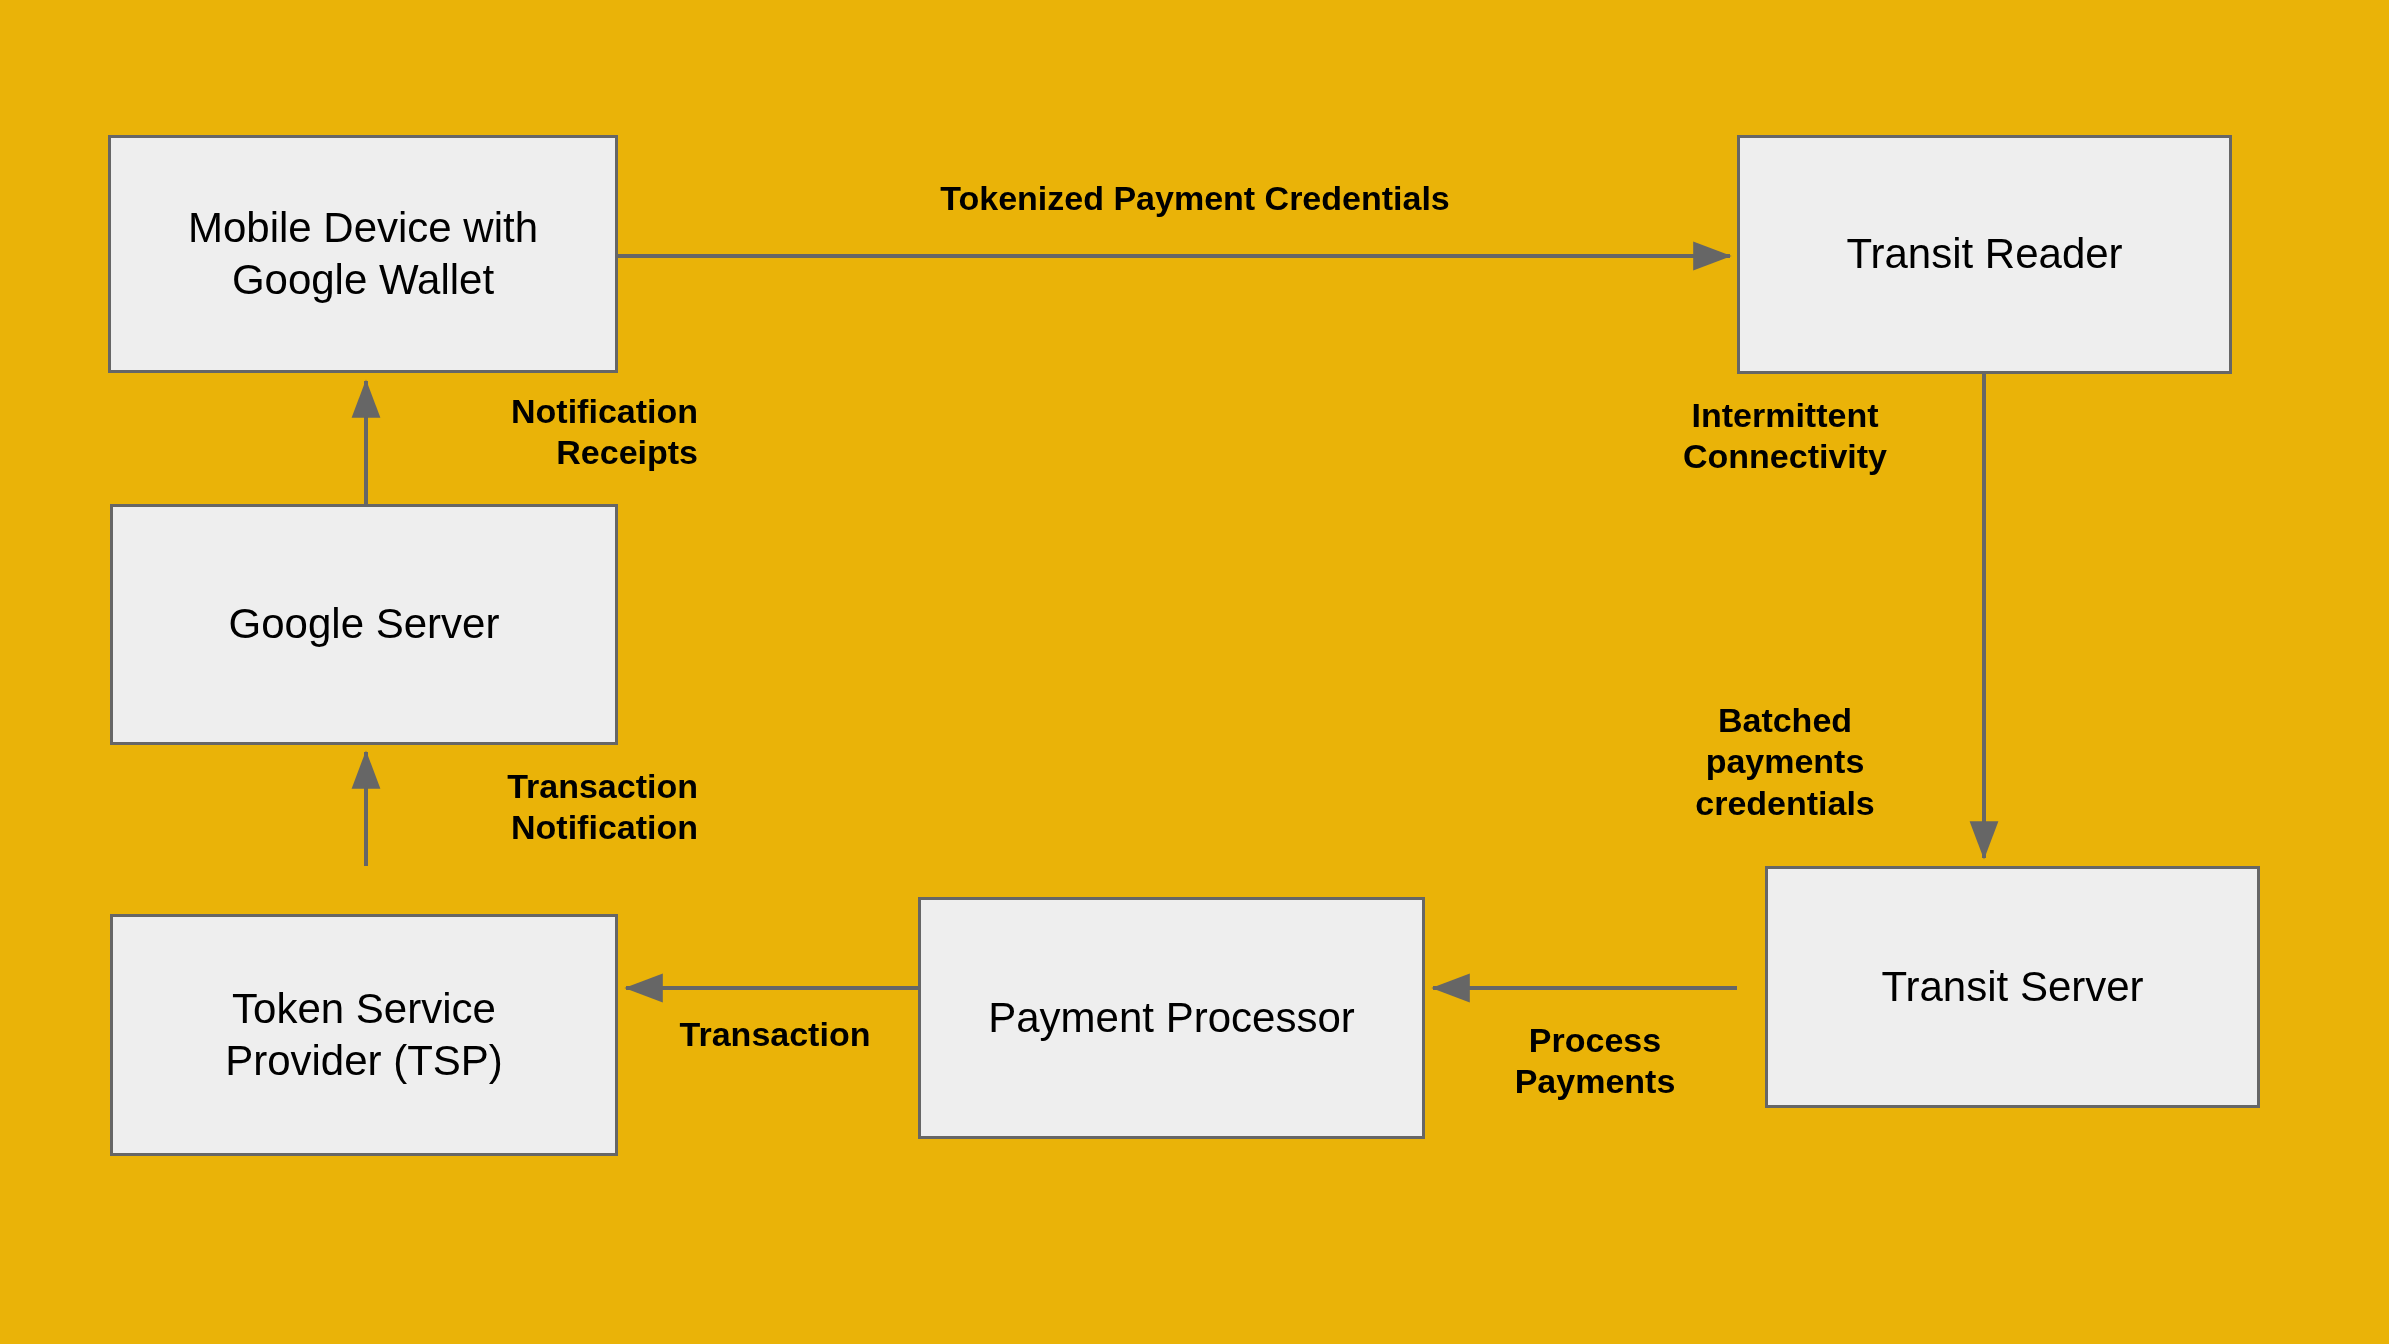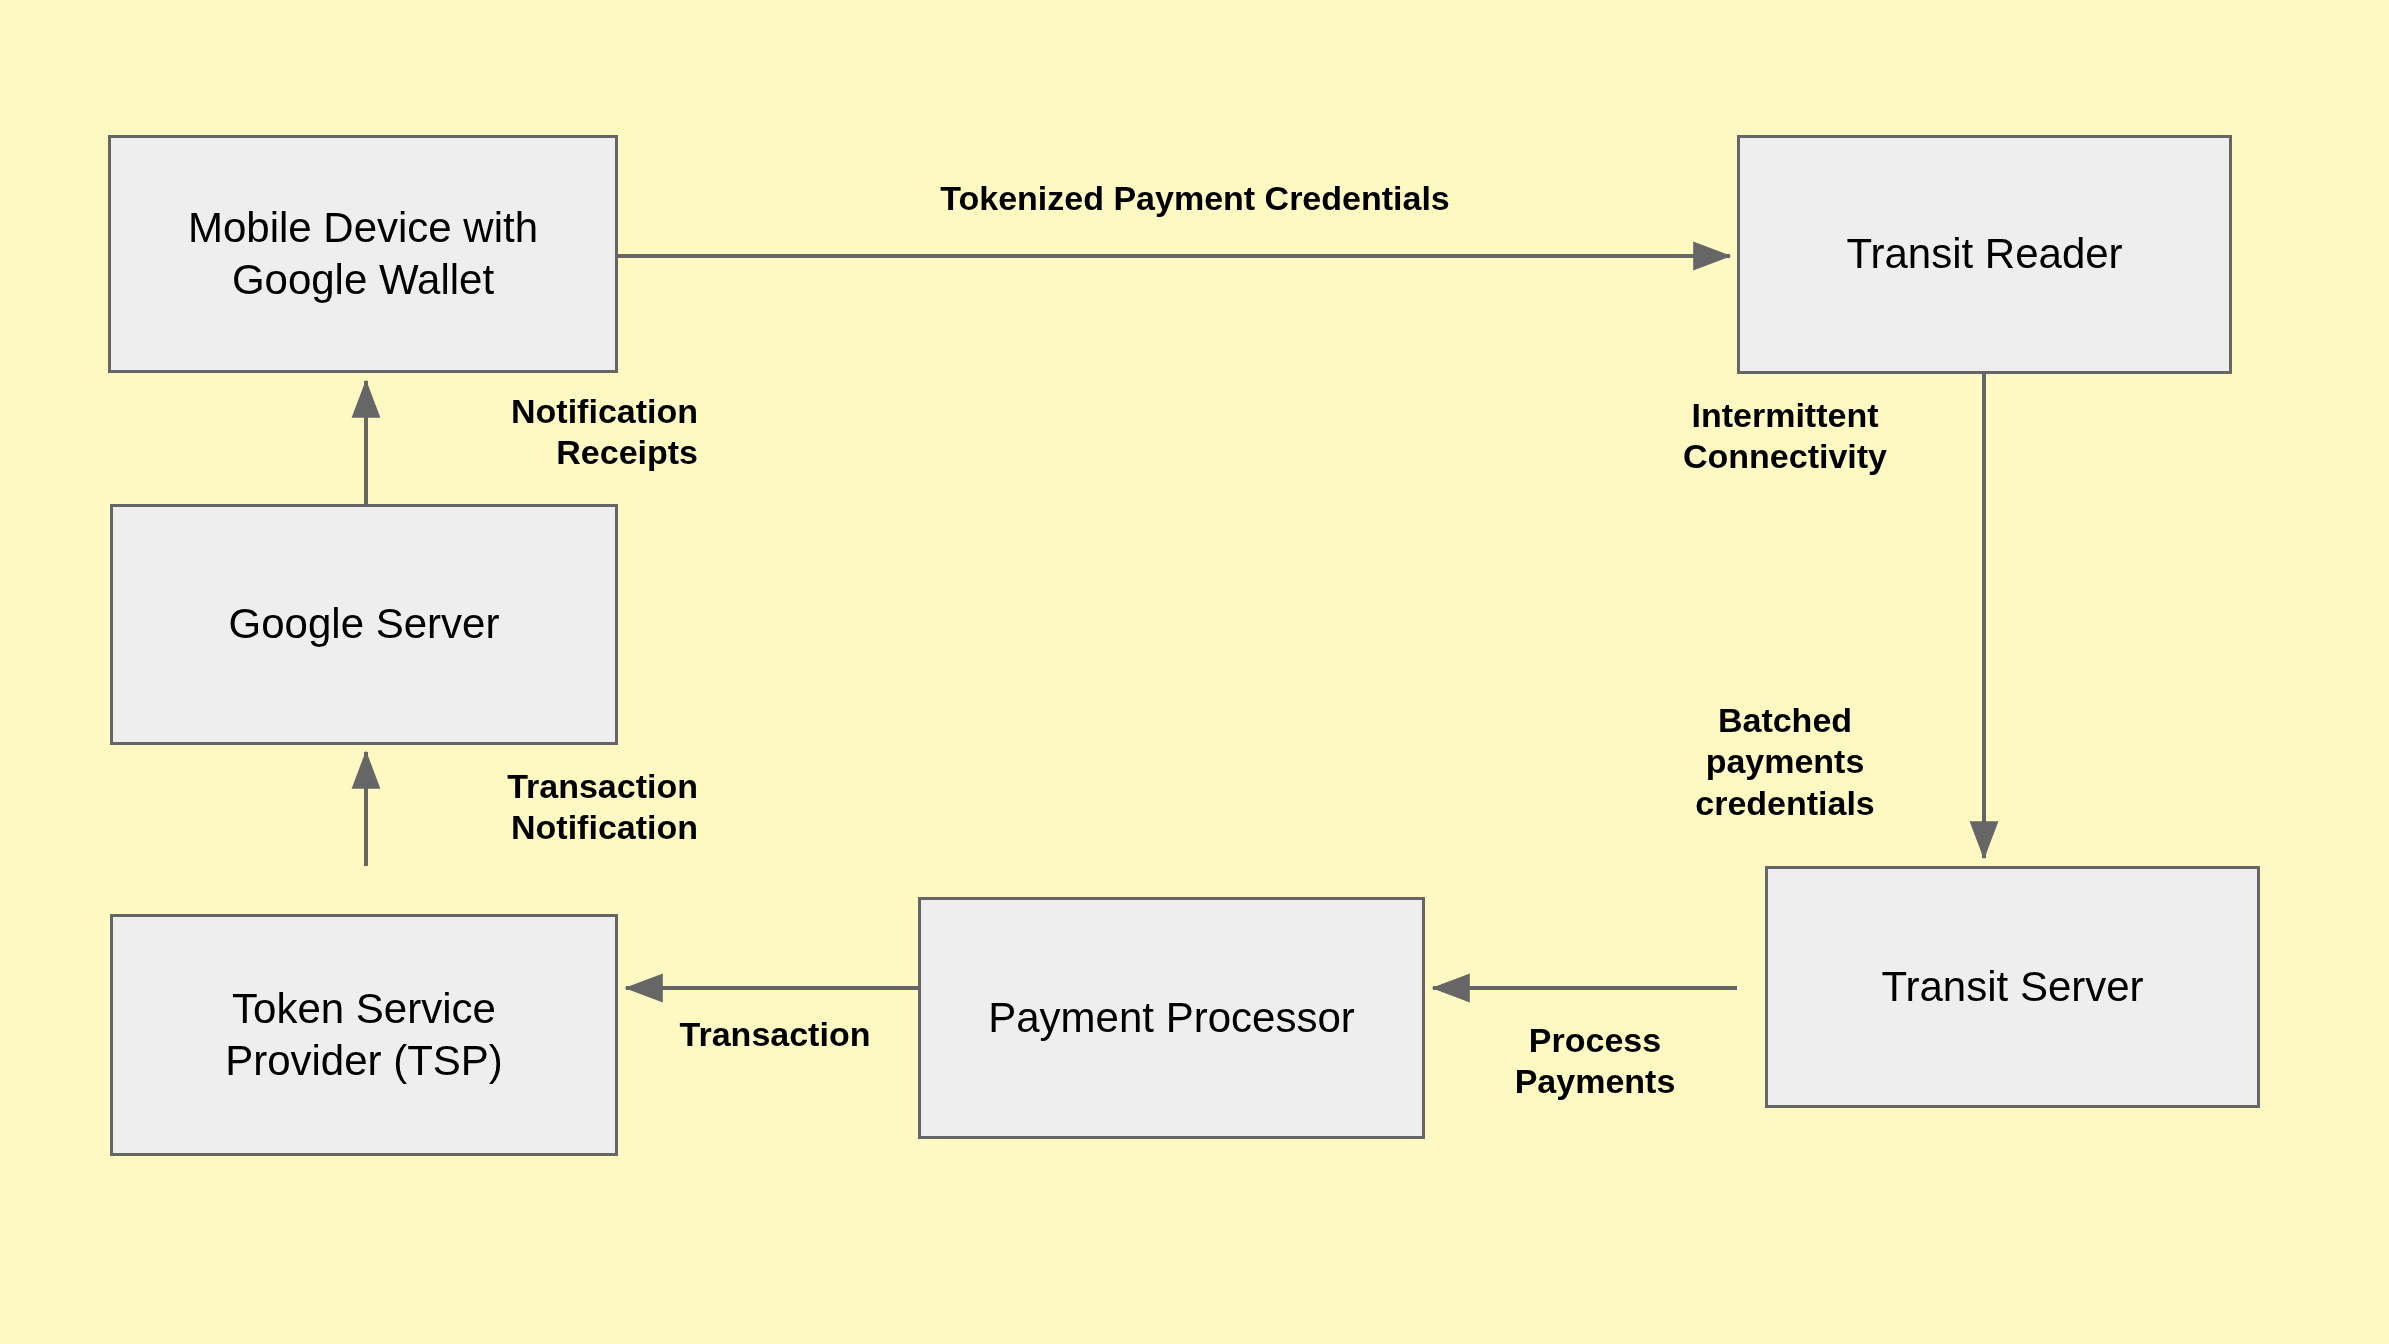--- a/index.html
+++ b/index.html
@@ -4,21 +4,21 @@
 <style>
   html, body {
     margin: 0;
     padding: 0;
     background: #ffffff;
   }
   #canvas {
     position: relative;
     width: 2389px;
     height: 1344px;
-    background: #fef9c3;
+    background: #eab308;
     overflow: hidden;
     font-family: "Liberation Sans", sans-serif;
   }
   .node {
     position: absolute;
     box-sizing: border-box;
     background: #eeeeee;
     border: 3px solid #666666;
     display: flex;
     align-items: center;

